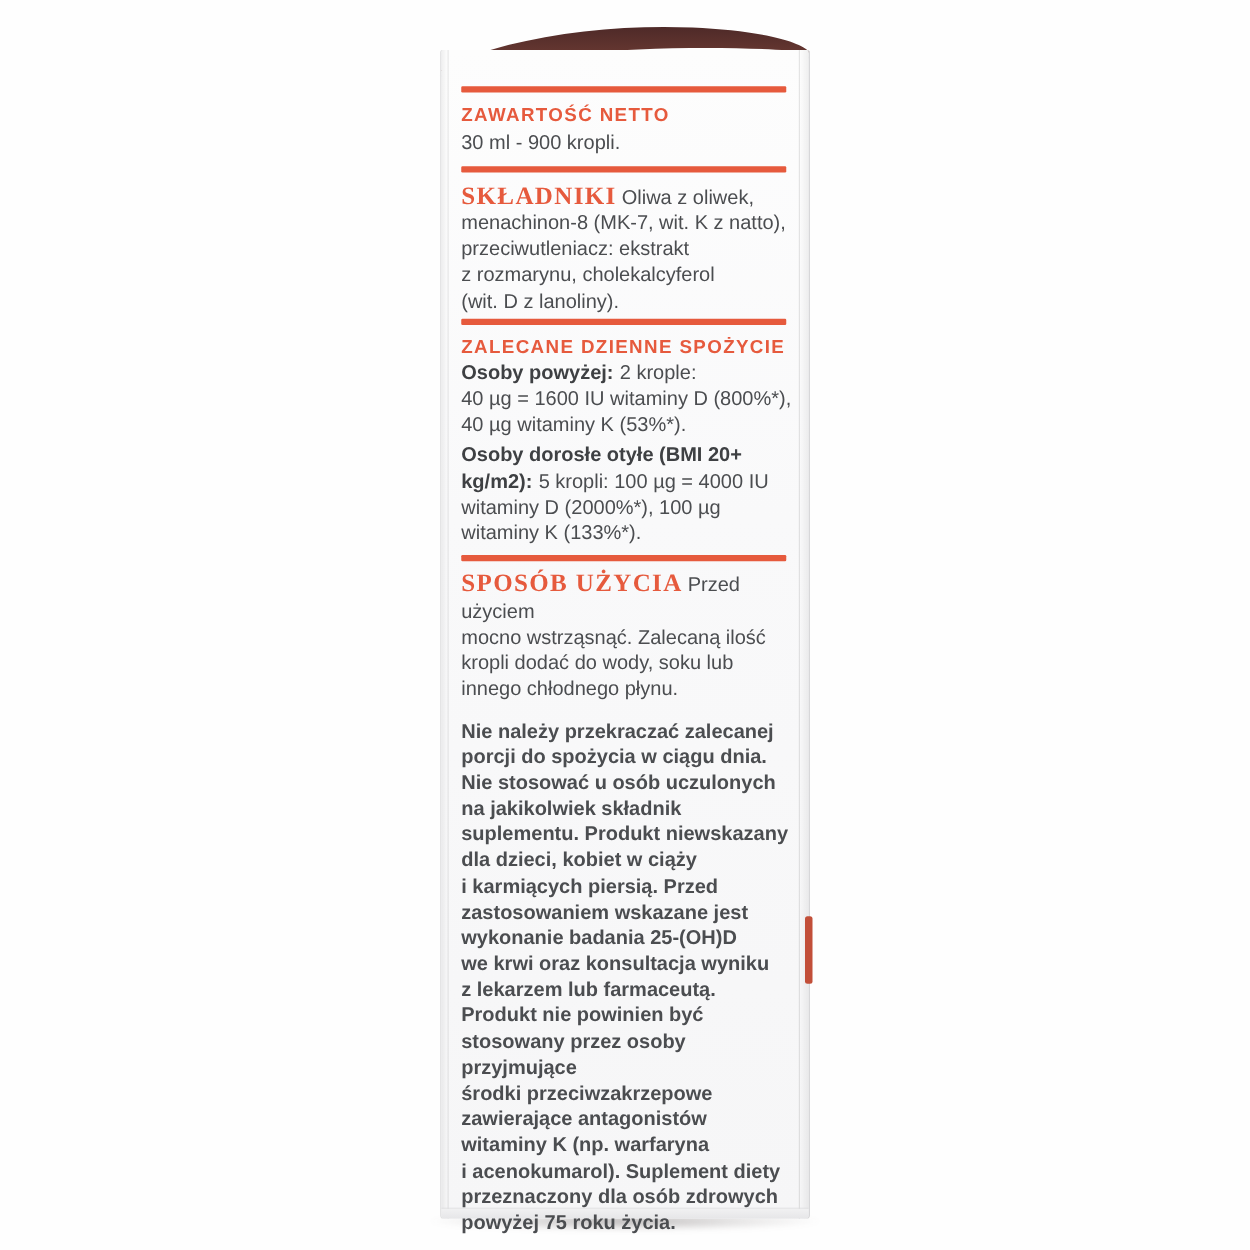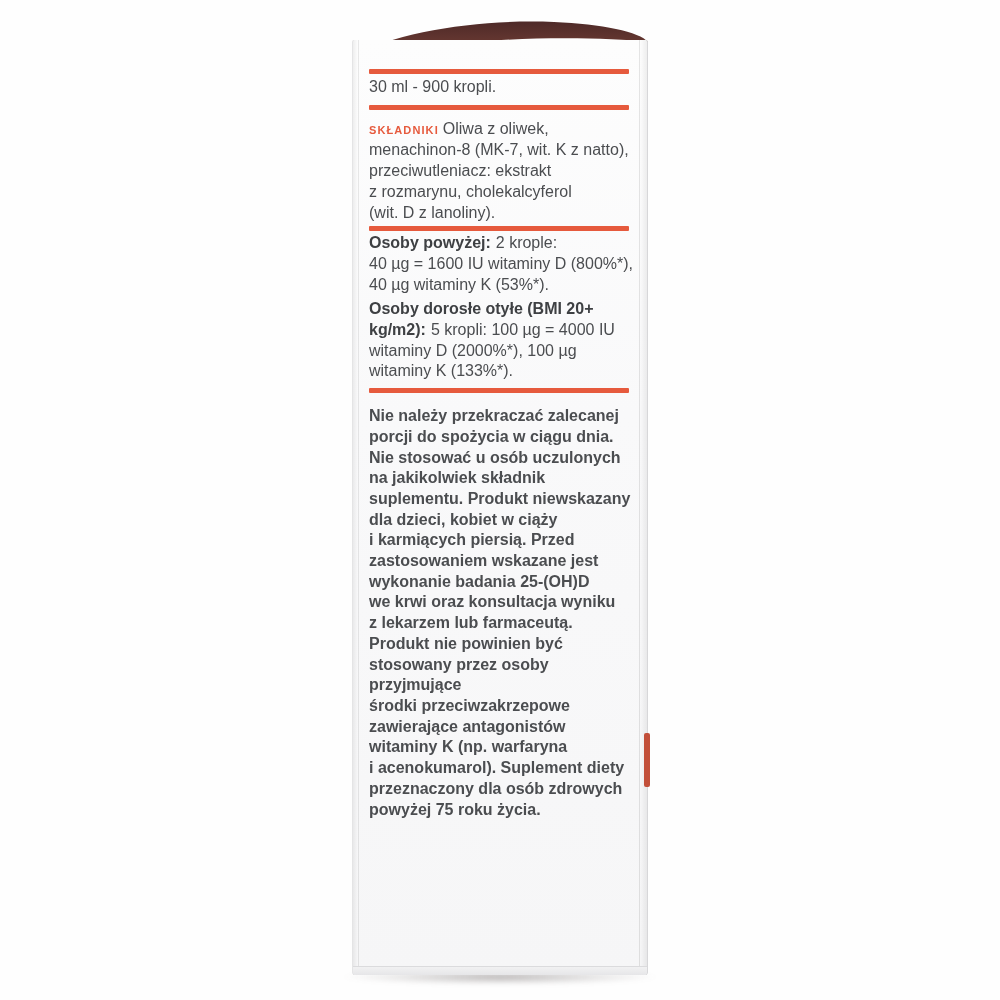--- a/index.html
+++ b/index.html
@@ -47,22 +47,23 @@
     background:var(--strip);border-radius:2px;}
 
   
   .panel{position:relative;z-index:2;padding:29px 12px 0 16px;width:100%;height:100%;}
   .divider{height:5px;width:260px;background:var(--accent);border-radius:1px;}
   .heading{
     color:var(--accent);font-weight:700;font-size:15px;letter-spacing:1.1px;
     line-height:18px;
   }
   .inline-label{
-    color:var(--accent);font-weight:700;font-size:11px;letter-spacing:1.1px;
+    color:var(--accent);font-weight:700;font-size:20px;letter-spacing:1.1px;
     margin-right:4px;
+    font-family:Liberation Serif, serif;
   }
   .body{color:var(--text);font-size:16px;line-height:20.7px;letter-spacing:0;}
   .wrap{white-space:pre-line;}
   .bold{font-weight:700;color:var(--text-bold);margin-right:5px;}
   .note{color:var(--text);font-size:14.5px;line-height:18px;white-space:pre-line;}
 
   .mt-h1{margin-top:10px;}
   .mt-b1{margin-top:3px;}
   .mt-d2{margin-top:7px;}
   .mt-sk{margin-top:9px;}
@@ -96,45 +97,51 @@
   <div class="ground-shadow"></div>
 
   <div class="box">
     <div class="edge-left"></div>
     <div class="edge-right"></div>
 
     <div class="panel">
 
       <div class="divider"></div>
 
+      <div class="heading mt-h1">ZAWARTOŚĆ NETTO</div>
       <p class="body mt-b1">30 ml - 900 kropli.</p>
 
       <div class="divider mt-d2"></div>
 
       <p class="body mt-sk"><span class="inline-label">SKŁADNIKI</span><span class="wrap">Oliwa z oliwek,
 menachinon-8 (MK-7, wit. K z natto),
 przeciwutleniacz: ekstrakt
 z rozmarynu, cholekalcyferol
 (wit. D z lanoliny).</span></p>
 
       <div class="divider mt-d3"></div>
 
+      <div class="heading mt-h2">ZALECANE DZIENNE SPOŻYCIE</div>
 
       <p class="body mt-ad"><b class="bold wrap">Osoby powyżej:</b><span class="wrap">2 krople:
 40 µg = 1600 IU witaminy D (800%*),
 40 µg witaminy K (53%*).</span></p>
 
       <p class="body mt-ob"><b class="bold wrap">Osoby dorosłe otyłe (BMI 20+
 kg/m2):</b><span class="wrap">5 kropli: 100 µg = 4000 IU
 witaminy D (2000%*), 100 µg
 witaminy K (133%*).</span></p>
 
 
       <div class="divider mt-d4"></div>
 
+      <p class="body mt-sp"><span class="inline-label">SPOSÓB UŻYCIA</span><span class="wrap">Przed użyciem
+mocno wstrząsnąć. Zalecaną ilość
+kropli dodać do wody, soku lub
+innego chłodnego płynu.</span></p>
 
       <p class="body wrap mt-wa">Nie należy przekraczać zalecanej
 porcji do spożycia w ciągu dnia.
 Nie stosować u osób uczulonych
 na jakikolwiek składnik
 suplementu. Produkt niewskazany
 dla dzieci, kobiet w ciąży
 i karmiących piersią. Przed
 zastosowaniem wskazane jest
 wykonanie badania 25-(OH)D

